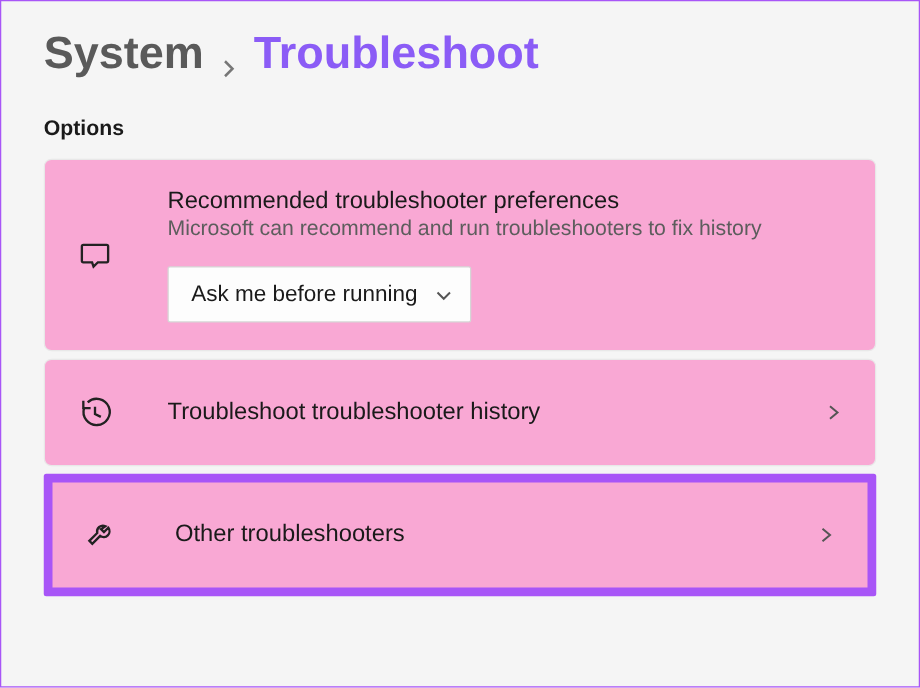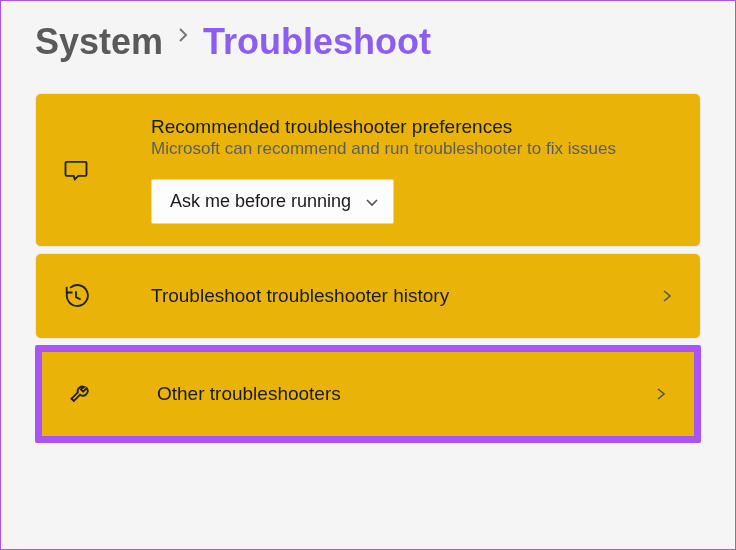--- a/index.html
+++ b/index.html
@@ -13,21 +13,21 @@
       width: 736px;
       height: 550px;
       border: 1px solid #a855f7;
       overflow: hidden;
     }
     .container {
       padding: 20px 34px 0 34px;
     }
     .breadcrumb {
       display: flex;
-      align-items: flex-start;
+      align-items: flex-end;
       gap: 14px;
       margin-bottom: 30px;
     }
     .breadcrumb-parent {
       font-size: 36px;
       font-weight: 600;
       color: #5a5a5a;
       cursor: pointer;
     }
     .breadcrumb-sep {
@@ -40,25 +40,24 @@
       font-weight: 600;
       color: #8b5cf6;
     }
     .section-label {
       font-size: 17px;
       font-weight: 600;
       color: #1a1a1a;
       margin-bottom: 14px;
     }
     .card {
-      background: #eab308;
+      background: #f9a8d4;
       border: 1px solid #e8e8e8;
       border-radius: 6px;
       margin-bottom: 6px;
-      gap: 17px;
     }
     .card-pref {
       display: flex;
       padding: 22px 24px 22px 26px;
       align-items: flex-start;
     }
     .card-pref .icon-col {
       width: 72px;
       display: flex;
       align-items: center;
@@ -128,32 +127,33 @@
   <div class="breadcrumb">
     <span class="breadcrumb-parent">System</span>
     <span class="breadcrumb-sep">
       <svg width="12" height="16" viewBox="0 0 12 16" fill="none" stroke="currentColor" stroke-width="2">
         <path d="M3 2 L9 8 L3 14"></path>
       </svg>
     </span>
     <span class="breadcrumb-current">Troubleshoot</span>
   </div>
 
+  <div class="section-label">Options</div>
 
   <div class="card card-pref">
     <div class="icon-col">
       <span>
         <svg width="28" height="28" viewBox="0 0 24 24" fill="none" stroke="#222" stroke-width="1.6">
           <path d="M4 5 h16 a1 1 0 0 1 1 1 v10 a1 1 0 0 1 -1 1 h-6 l-3 3 l-1 -3 h-6 a1 1 0 0 1 -1 -1 v-10 a1 1 0 0 1 1 -1 z"></path>
         </svg>
       </span>
     </div>
     <div class="content">
       <div class="pref-title">Recommended troubleshooter preferences</div>
-      <div class="pref-sub">Microsoft can recommend and run troubleshooter to fix issues</div>
+      <div class="pref-sub">Microsoft can recommend and run troubleshooters to fix history</div>
       <div class="dropdown">
         <span>Ask me before running</span>
         <span>
           <svg width="14" height="14" viewBox="0 0 14 14" fill="none" stroke="currentColor" stroke-width="1.6">
             <path d="M2 5 L7 10 L12 5"></path>
           </svg>
         </span>
       </div>
     </div>
   </div>

